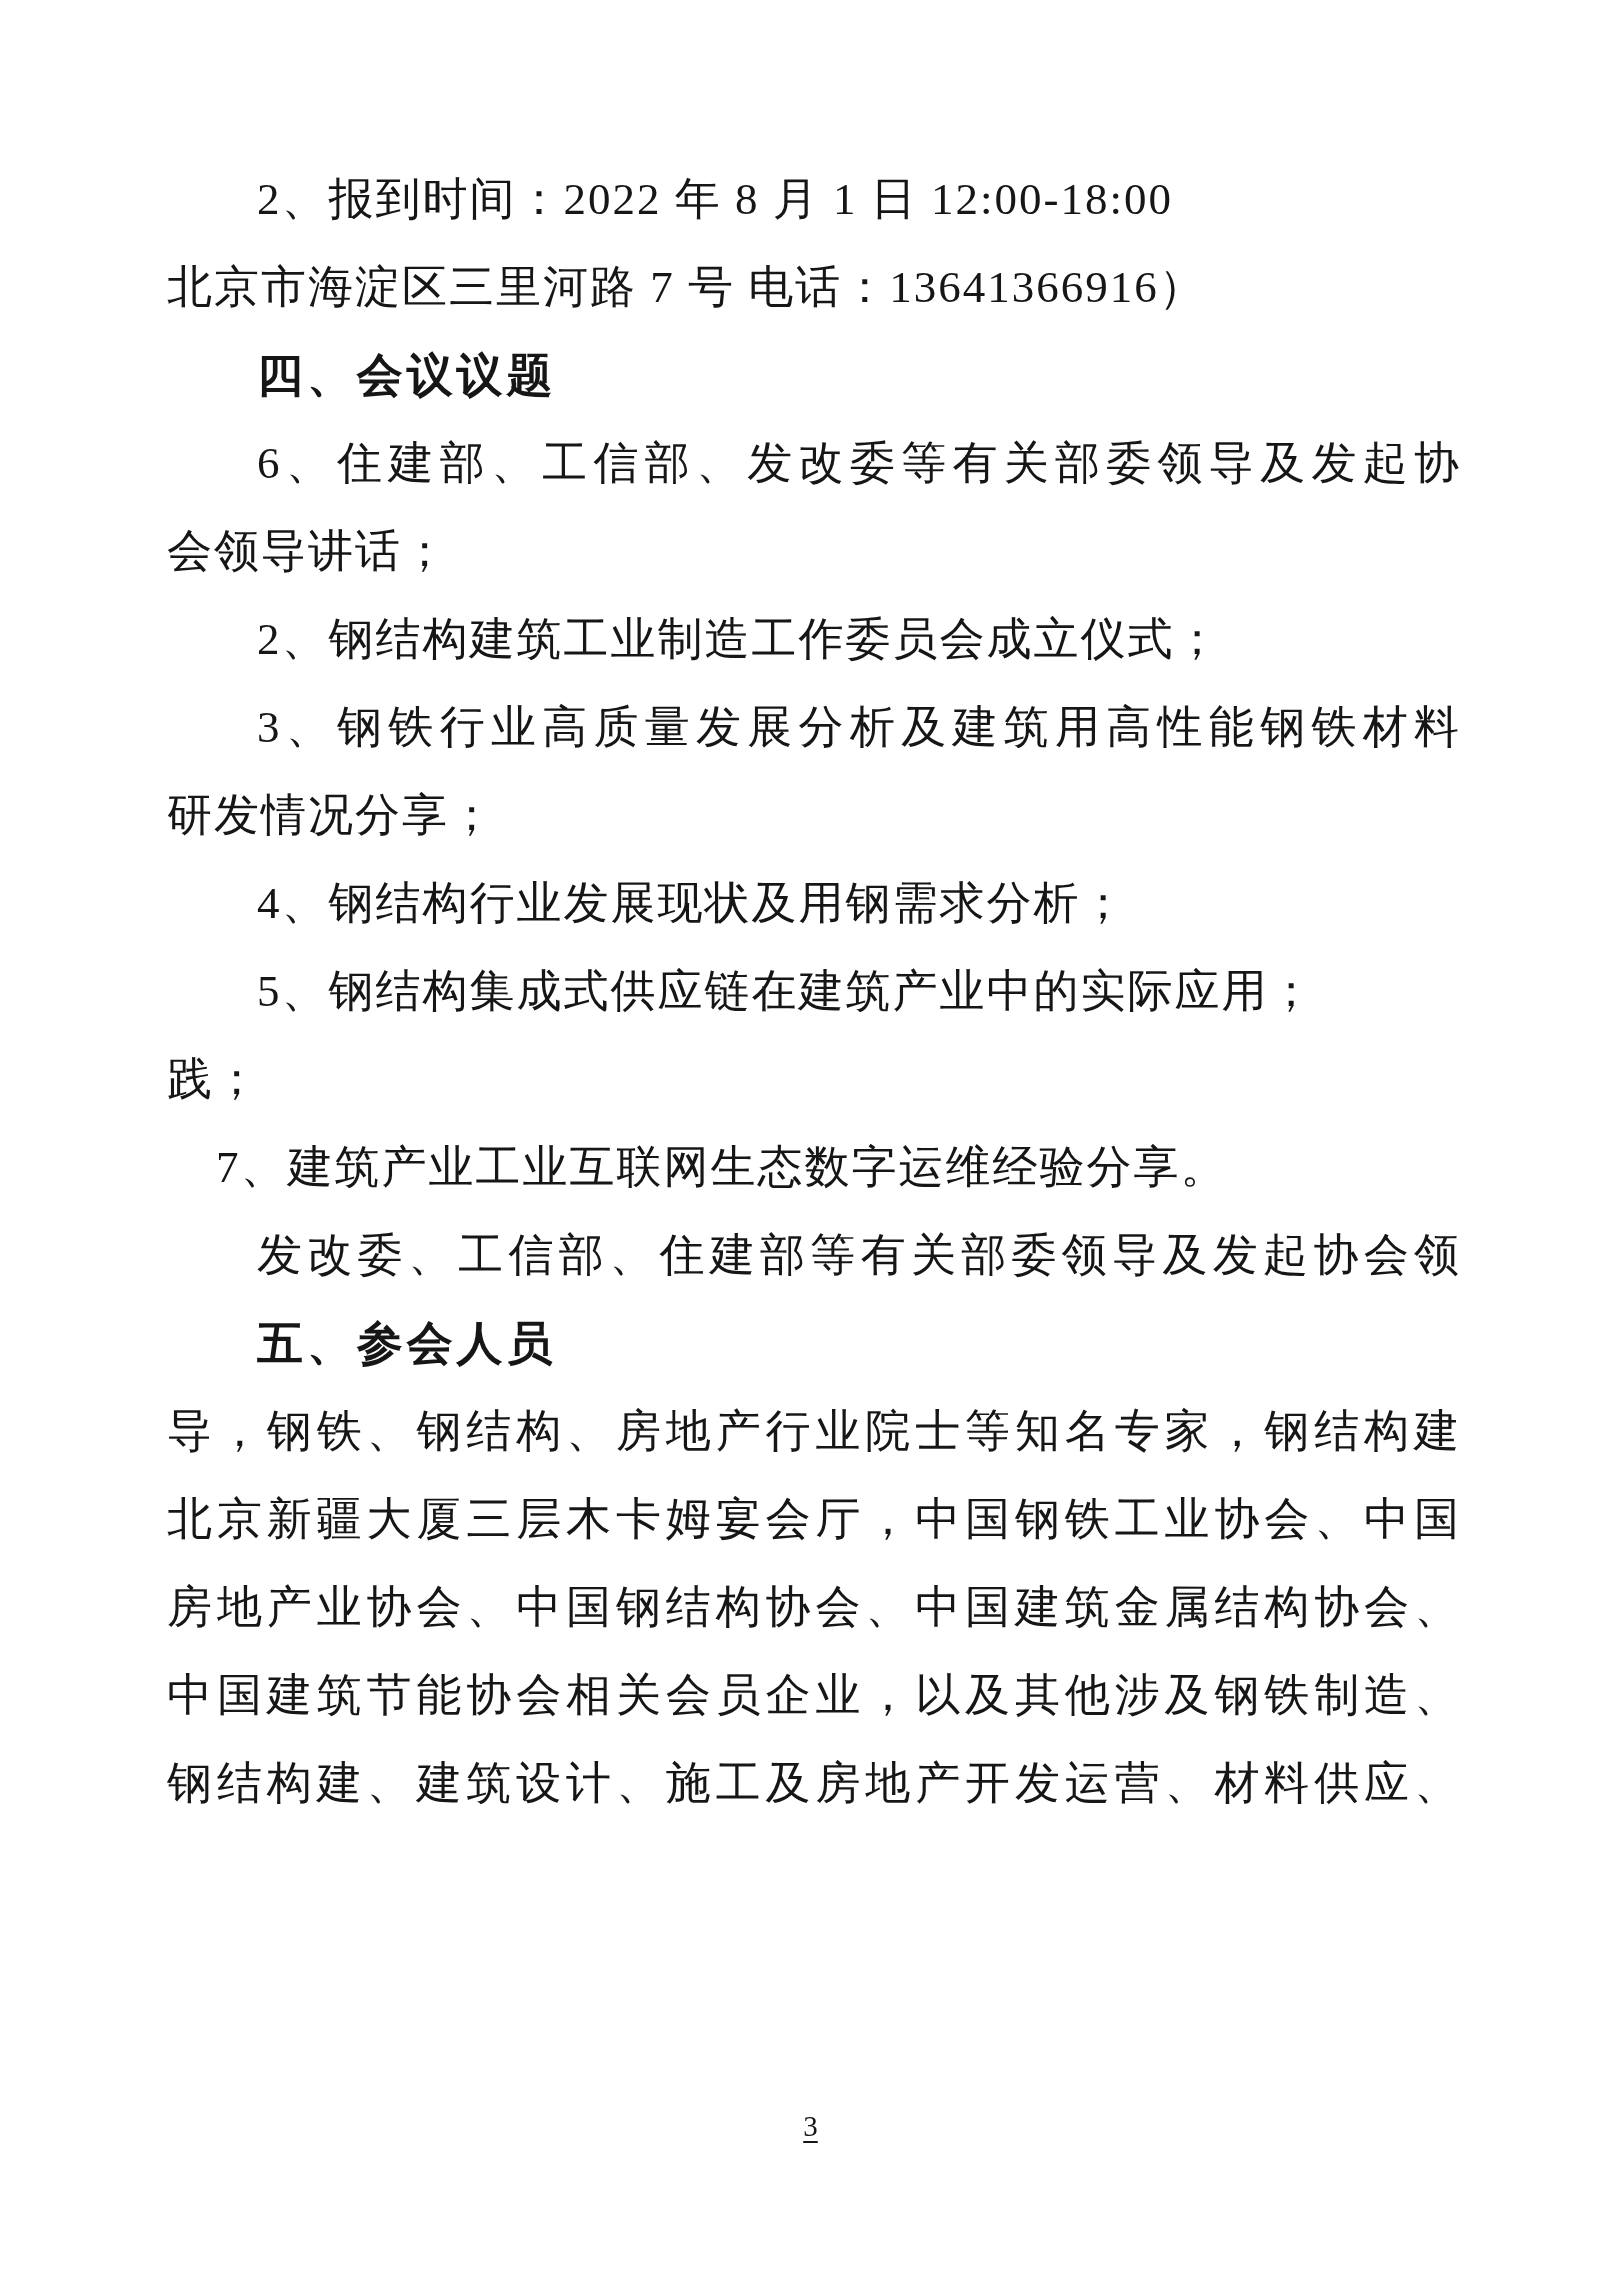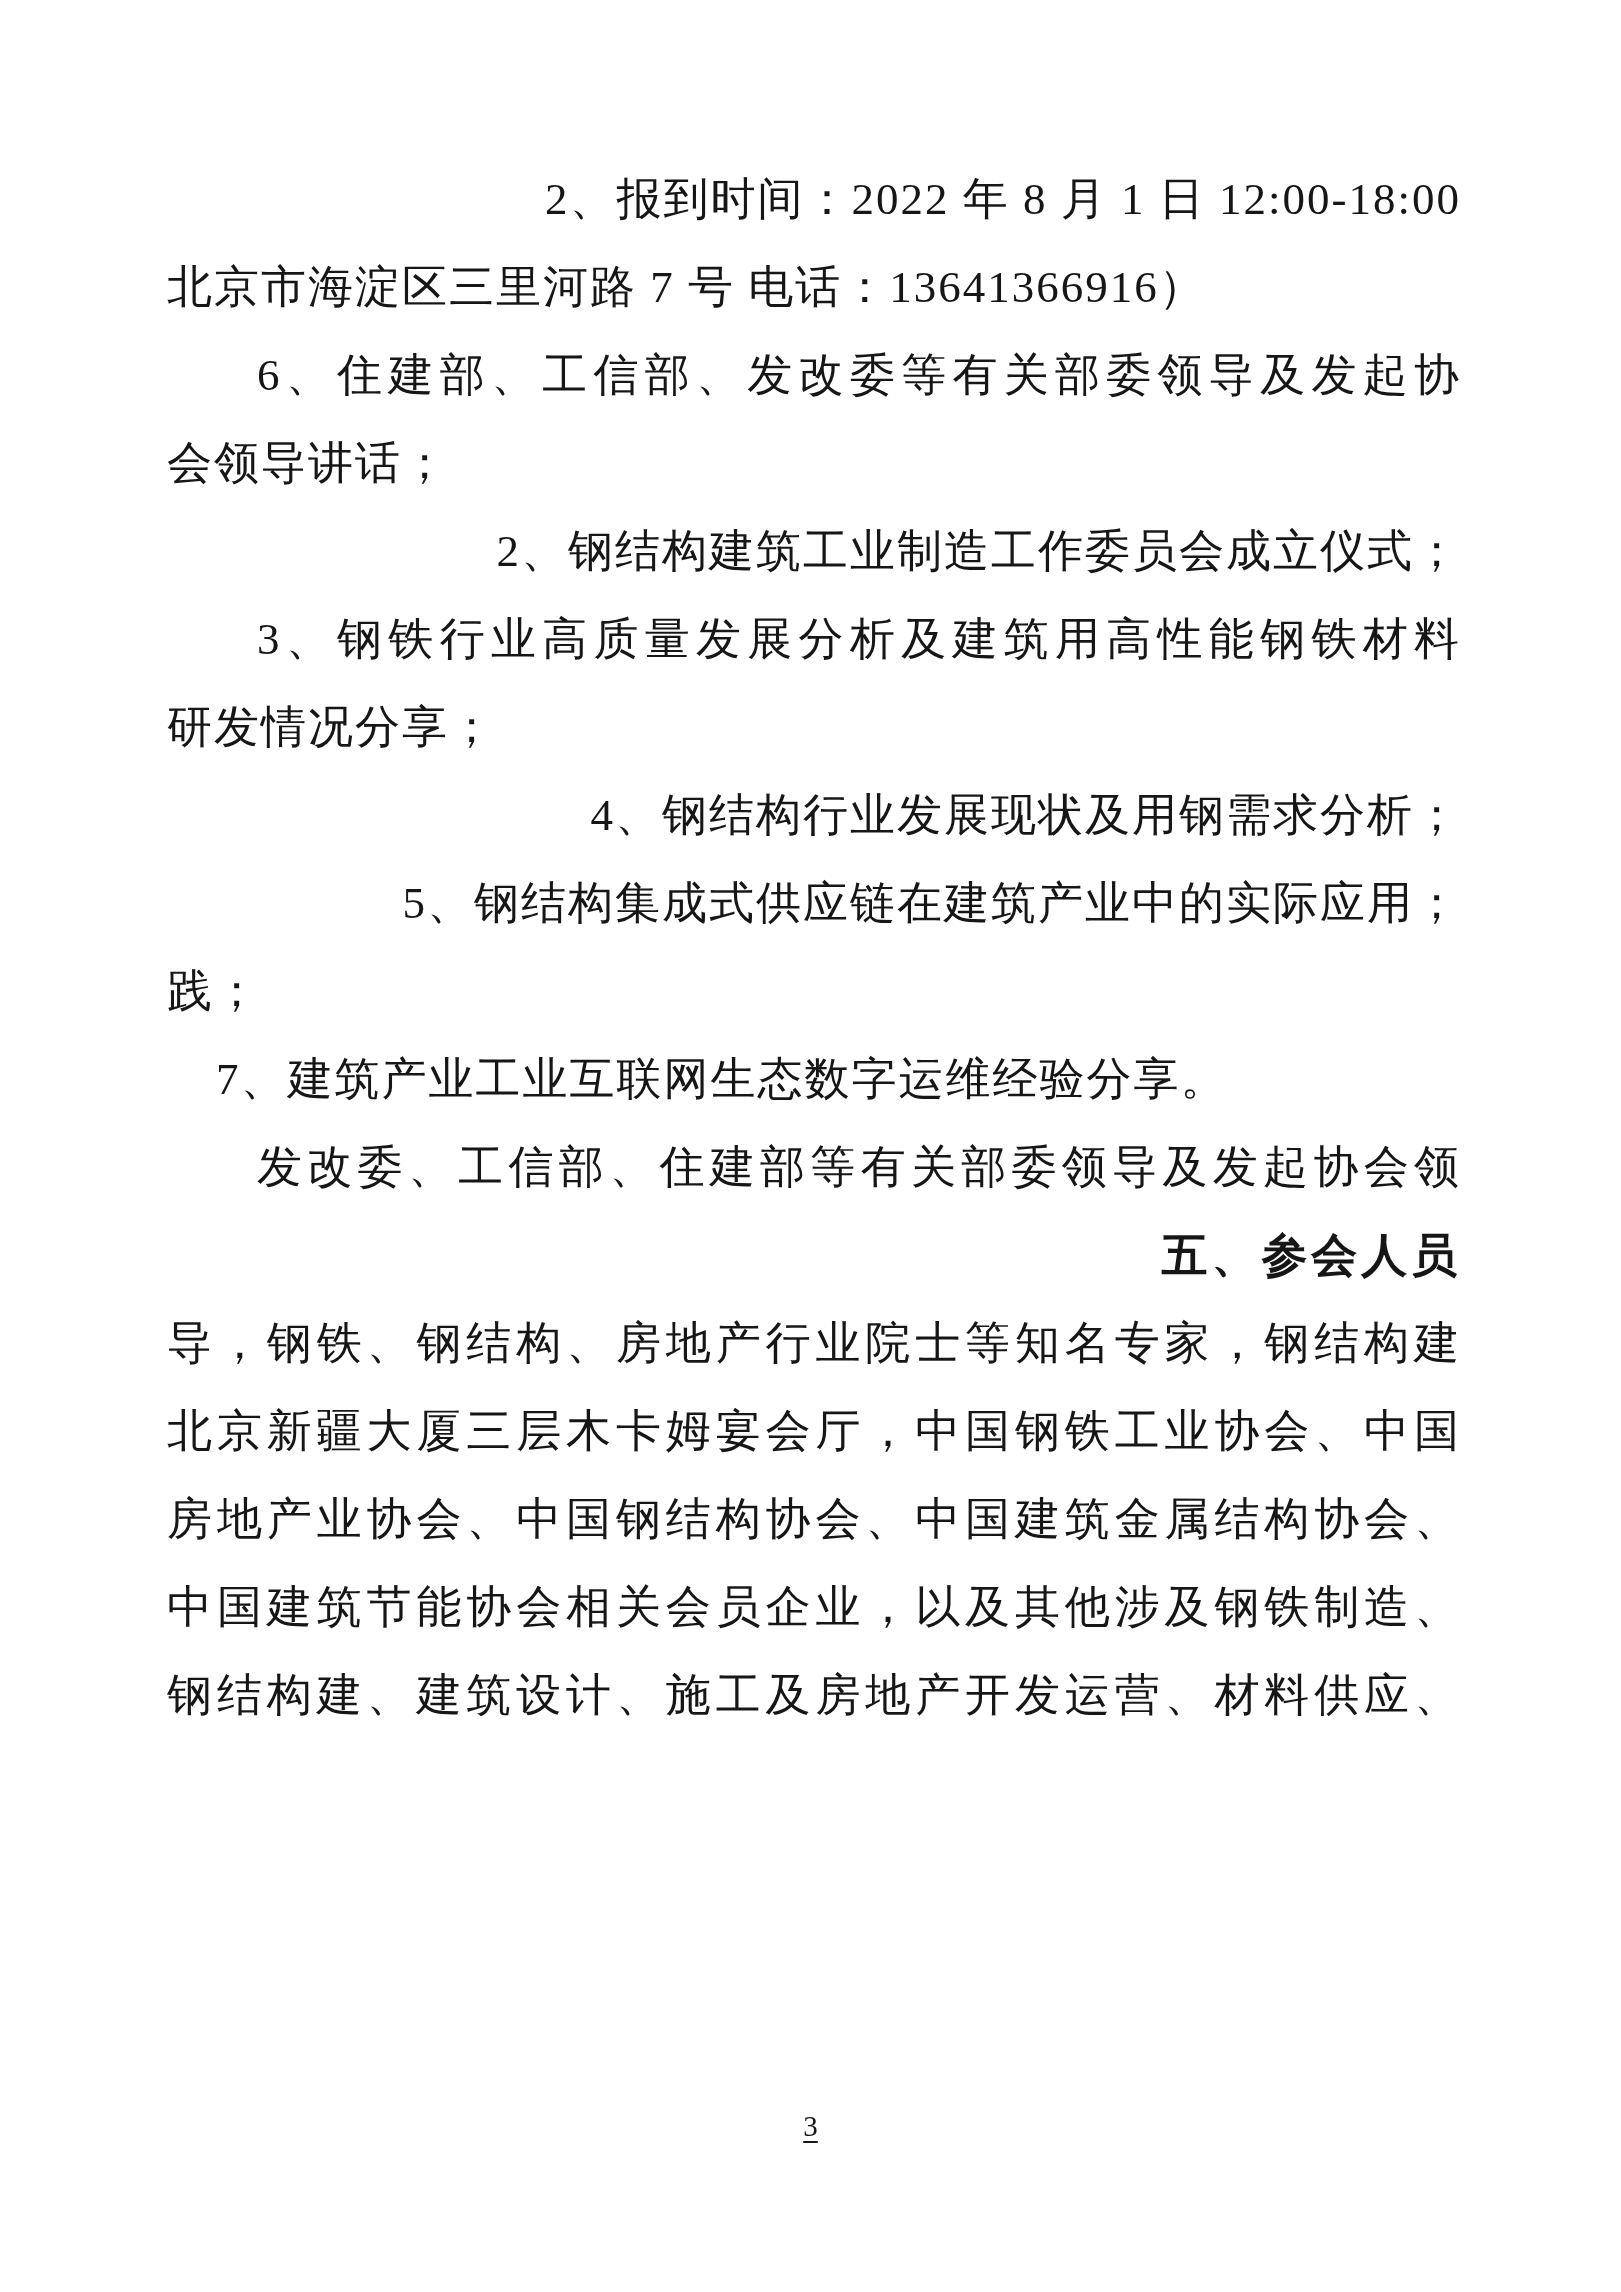--- a/index.html
+++ b/index.html
@@ -31,21 +31,21 @@
   }
   
   .line.fill {
     white-space: normal;
     text-align: justify;
     text-align-last: justify;
     width: 100%;
     box-sizing: border-box;
   }
   
-  .indent { padding-left: 90px; text-align: right; }
+  .indent { padding-left: 90px; }
   
   .indent-small { padding-left: 49px; }
   .heading {
     font-weight: 700;
     font-family: "Liberation Sans", "DejaVu Sans", sans-serif;
     font-size: 46px;
     letter-spacing: 3.9px;
   }
   .footer {
     position: absolute;
@@ -62,20 +62,21 @@
     padding: 0 4.9px;
   }
 </style>
 </head>
 <body>
 
 <div class="page">
   <main class="doc">
     <div class="line indent">2、报到时间：2022 年 8 月 1 日  12:00-18:00</div>
     <div class="line">北京市海淀区三里河路 7 号  电话：13641366916）</div>
+    <div class="line indent heading">四、会议议题</div>
     <div class="line indent fill">6、住建部、工信部、发改委等有关部委领导及发起协</div>
     <div class="line">会领导讲话；</div>
     <div class="line indent">2、钢结构建筑工业制造工作委员会成立仪式；</div>
     <div class="line indent fill">3、钢铁行业高质量发展分析及建筑用高性能钢铁材料</div>
     <div class="line">研发情况分享；</div>
     <div class="line indent">4、钢结构行业发展现状及用钢需求分析；</div>
     <div class="line indent">5、钢结构集成式供应链在建筑产业中的实际应用；</div>
     <div class="line">践；</div>
     <div class="line indent-small">7、建筑产业工业互联网生态数字运维经验分享。</div>
     <div class="line indent fill">发改委、工信部、住建部等有关部委领导及发起协会领</div>

